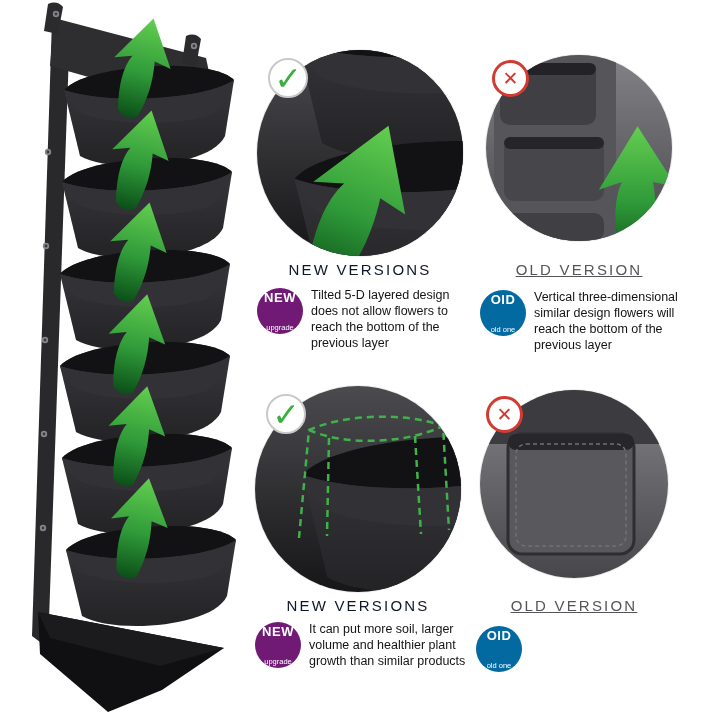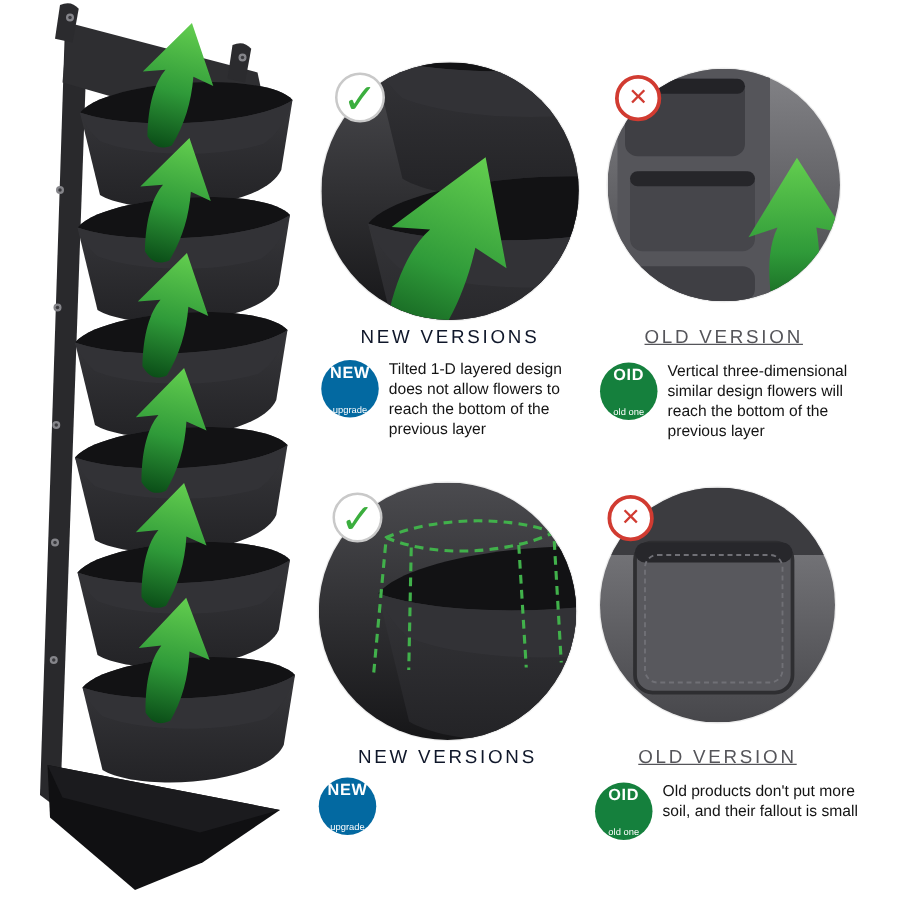--- a/index.html
+++ b/index.html
@@ -23,22 +23,22 @@
   .vh{position:absolute;font-size:15px;letter-spacing:2.2px;text-align:center;font-weight:400;white-space:nowrap;}
   .vh.green{color:#0f172a;}
   .vh.gray{color:#55555a;text-decoration:underline;}
 
   
   .trow{position:absolute;display:flex;gap:8px;align-items:flex-start;}
   .badge{width:46px;height:46px;border-radius:50%;color:#fff;display:flex;flex-direction:column;
          align-items:center;justify-content:center;flex:0 0 46px;line-height:1;}
   .badge .l1{font-size:13px;font-weight:bold;letter-spacing:.5px;}
   .badge .l2{font-size:7.5px;margin-top:20px;}
-  .badge.green{background:#0369a1;}
-  .badge.gray{background:#15803d;}
+  .badge.green{background:#701a75;}
+  .badge.gray{background:#0369a1;}
   .ptext{font-size:12.5px;line-height:1.27;color:#141414;}
 </style>
 </head>
 <body>
 
 <div class="page">
 
   <svg width="0" height="0" style="position:absolute" aria-hidden="true">
     <defs>
       <linearGradient id="agrad" x1="0" y1="0" x2="0" y2="1">
@@ -136,21 +136,21 @@
   </div>
 
   <div class="vh green" style="left:257px;top:261px;width:206px;">NEW VERSIONS</div>
   <div class="vh gray" style="left:486px;top:261px;width:186px;">OLD VERSION</div>
 
   <div class="trow" style="left:257px;top:288px;width:214px;">
     <div class="badge green">
       <span class="l1">NEW</span>
       <span class="l2">upgrade</span>
     </div>
-    <div class="ptext">Tilted 1-D layered design does not allow flowers to reach the bottom of the previous layer</div>
+    <div class="ptext">Tilted 5-D layered design does not allow flowers to reach the bottom of the previous layer</div>
   </div>
 
   <div class="trow" style="left:480px;top:290px;width:208px;">
     <div class="badge gray">
       <span class="l1">OID</span>
       <span class="l2">old one</span>
     </div>
     <div class="ptext">Vertical three-dimensional similar design flowers will reach the bottom of the previous layer</div>
   </div>
 
@@ -184,23 +184,23 @@
   </div>
 
   <div class="vh green" style="left:255px;top:597px;width:206px;">NEW VERSIONS</div>
   <div class="vh gray" style="left:480px;top:597px;width:188px;">OLD VERSION</div>
 
   <div class="trow" style="left:255px;top:622px;width:214px;">
     <div class="badge green">
       <span class="l1">NEW</span>
       <span class="l2">upgrade</span>
     </div>
+    <div class="ptext">It can put more soil, larger volume and healthier plant growth than similar products</div>
   </div>
 
   <div class="trow" style="left:476px;top:626px;width:212px;">
     <div class="badge gray">
       <span class="l1">OID</span>
       <span class="l2">old one</span>
     </div>
-    <div class="ptext">Old products don't put more soil, and their fallout is small</div>
   </div>
 
 </div>
 
 </body></html>

